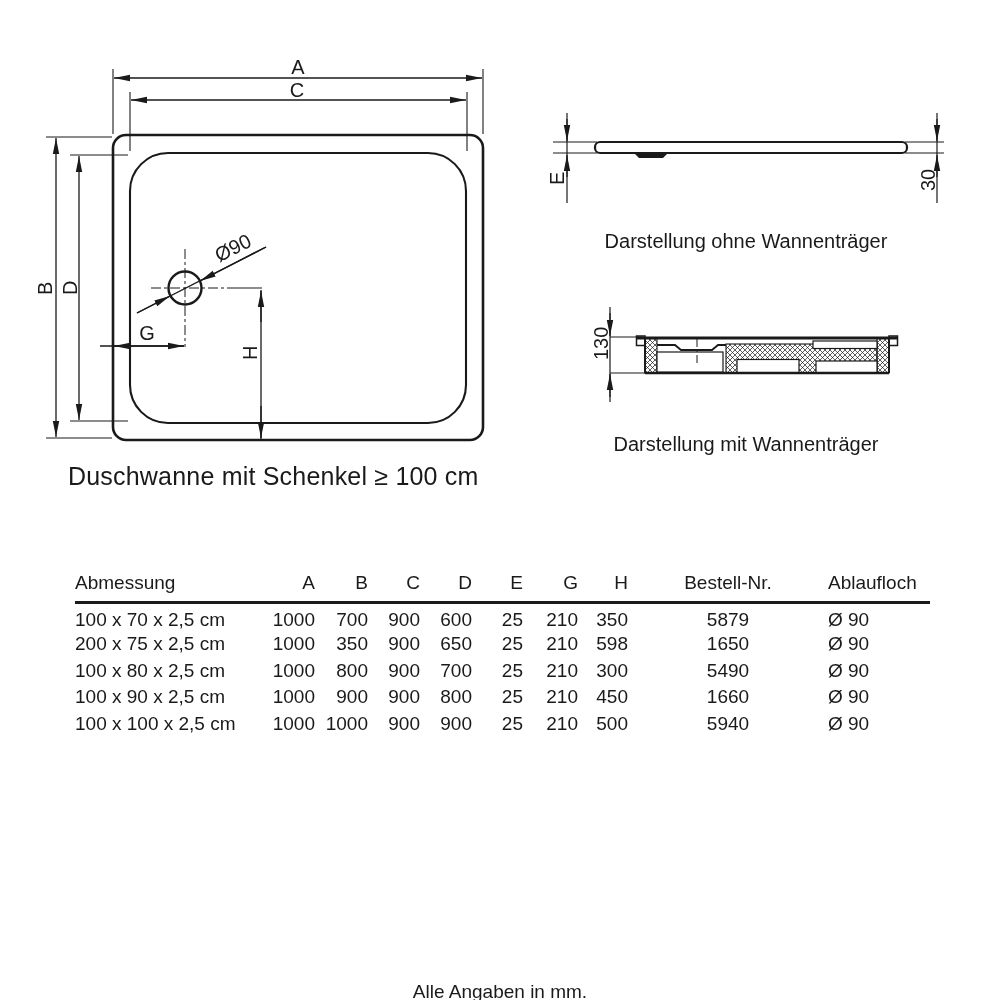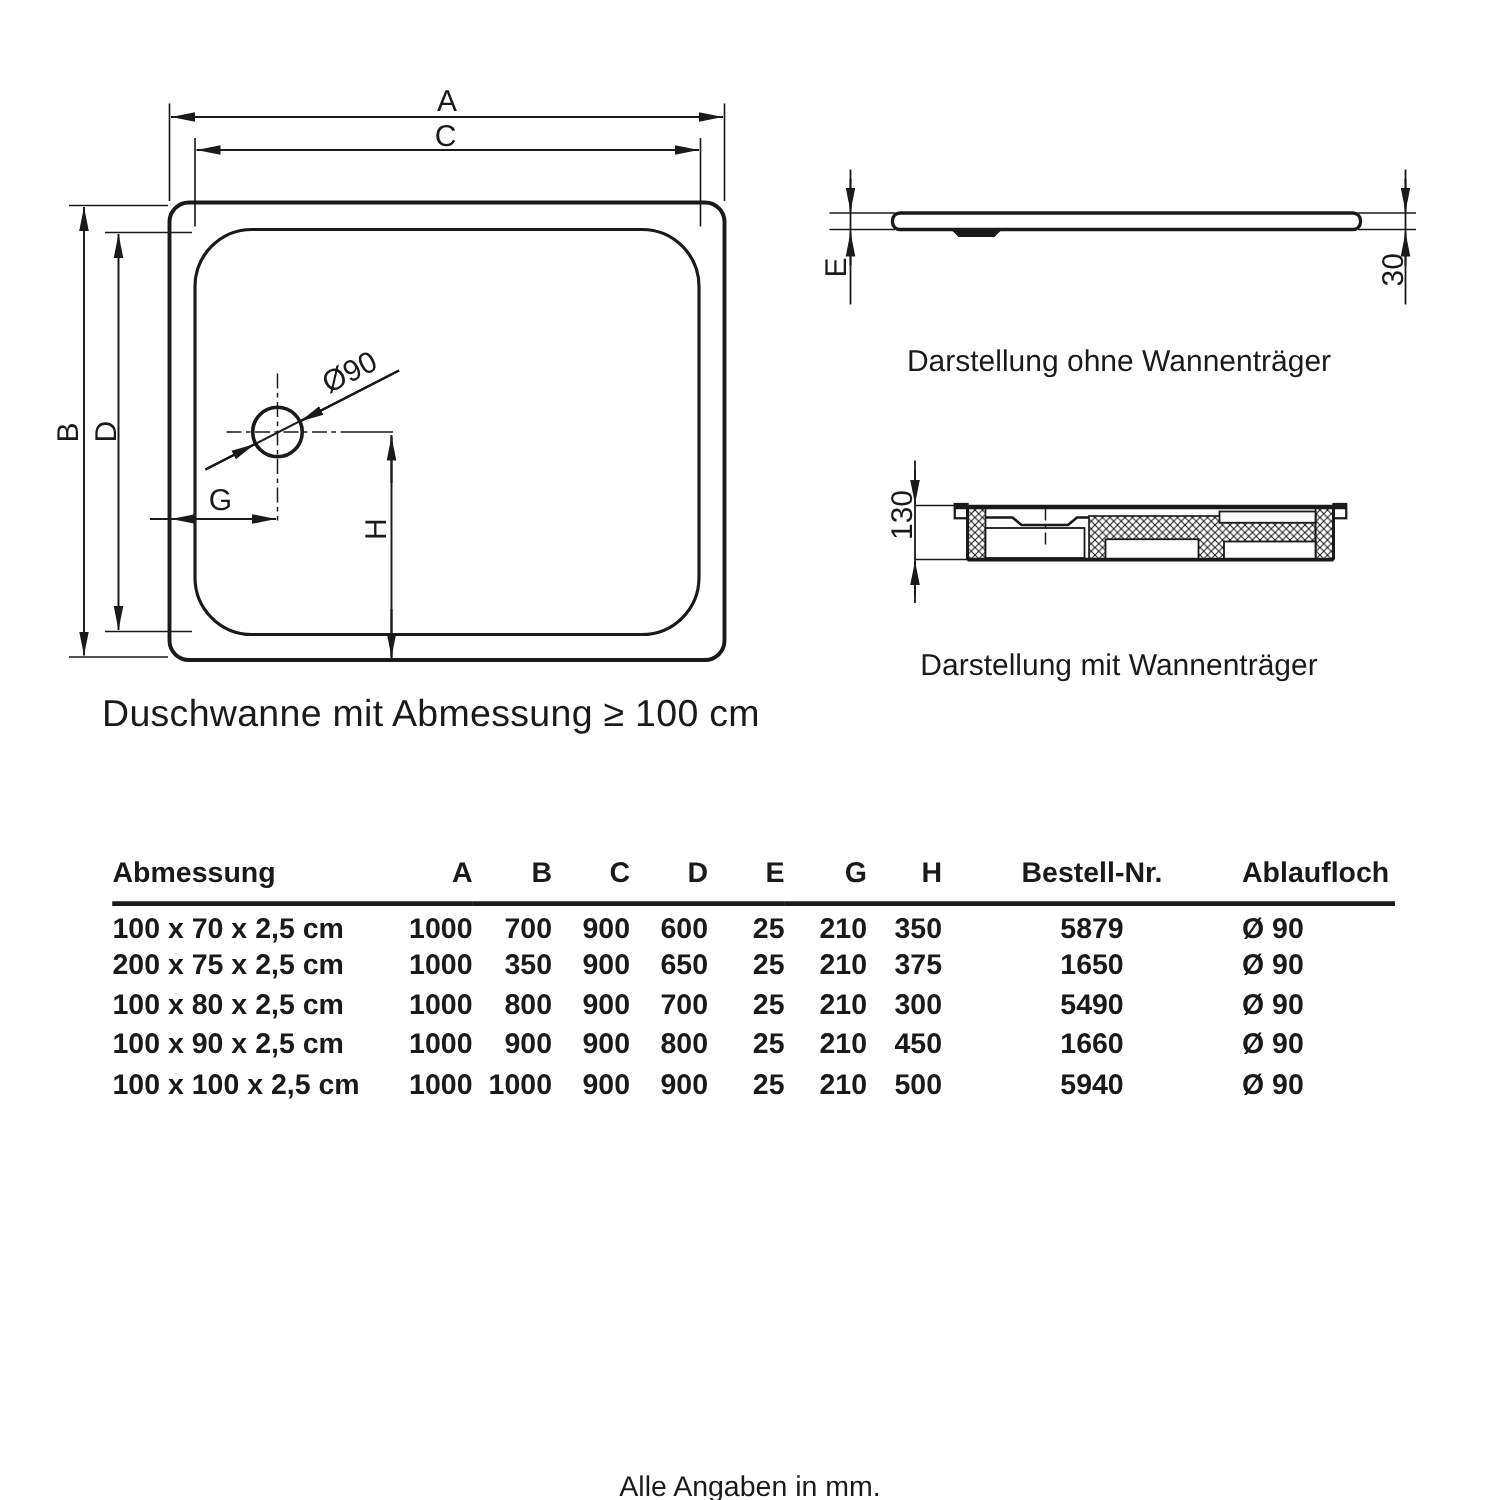--- a/index.html
+++ b/index.html
@@ -50,21 +50,21 @@
     left: 75px;
     top: 572px;
     border-collapse: collapse;
     font-size: 19px;
     table-layout: fixed;
     color: #1a1a1a;
   }
   table.spec th, table.spec td {
     box-sizing: border-box;
     padding: 0;
-    font-weight: bold;
+    font-weight: normal;
     white-space: nowrap;
     margin-top: 48px;
   }
   table.spec thead th {
     padding-bottom: 7px;
     border-bottom: 3px solid #1a1a1a;
   }
   table.spec tbody td { height: 26.5px; vertical-align: middle; }
   table.spec tbody tr:first-child td { padding-top: 5px; }
   .c0 { width: 165px; text-align: left; }
@@ -210,21 +210,21 @@
         <line x1="610" y1="337" x2="642" y2="337"></line>
         <line x1="610" y1="373" x2="648" y2="373"></line>
         <line x1="610" y1="307" x2="610" y2="402" stroke-width="1.2"></line>
         <line x1="610" y1="313" x2="610" y2="336" stroke-width="1.2" marker-end="url(#arrE)"></line>
         <line x1="610" y1="397" x2="610" y2="374" stroke-width="1.2" marker-end="url(#arrE)"></line>
       </g>
       <text x="606" y="372" transform="rotate(-90 601 365)" stroke="none" fill="#1a1a1a">130</text>
     </g>
   </svg>
 
-  <div class="caption-main">Duschwanne mit Abmessung ≥ 100 cm</div>
+  <div class="caption-main">Duschwanne mit Schenkel ≥ 100 cm</div>
   <div class="caption-right caption-side">Darstellung ohne Wannenträger</div>
   <div class="caption-right caption-section">Darstellung mit Wannenträger</div>
 
   <table class="spec">
     <thead>
       <tr>
           <th class="c0">Abmessung</th>
           <th class="c1">A</th>
           <th class="c2">B</th>
           <th class="c3">C</th>
@@ -250,21 +250,21 @@
           <td class="c9">Ø 90</td>
         </tr>
         <tr>
           <td class="c0">200 x 75 x 2,5 cm</td>
           <td class="c1">1000</td>
           <td class="c2">350</td>
           <td class="c3">900</td>
           <td class="c4">650</td>
           <td class="c5">25</td>
           <td class="c6">210</td>
-          <td class="c7">375</td>
+          <td class="c7">598</td>
           <td class="c8">1650</td>
           <td class="c9">Ø 90</td>
         </tr>
         <tr>
           <td class="c0">100 x 80 x 2,5 cm</td>
           <td class="c1">1000</td>
           <td class="c2">800</td>
           <td class="c3">900</td>
           <td class="c4">700</td>
           <td class="c5">25</td>

